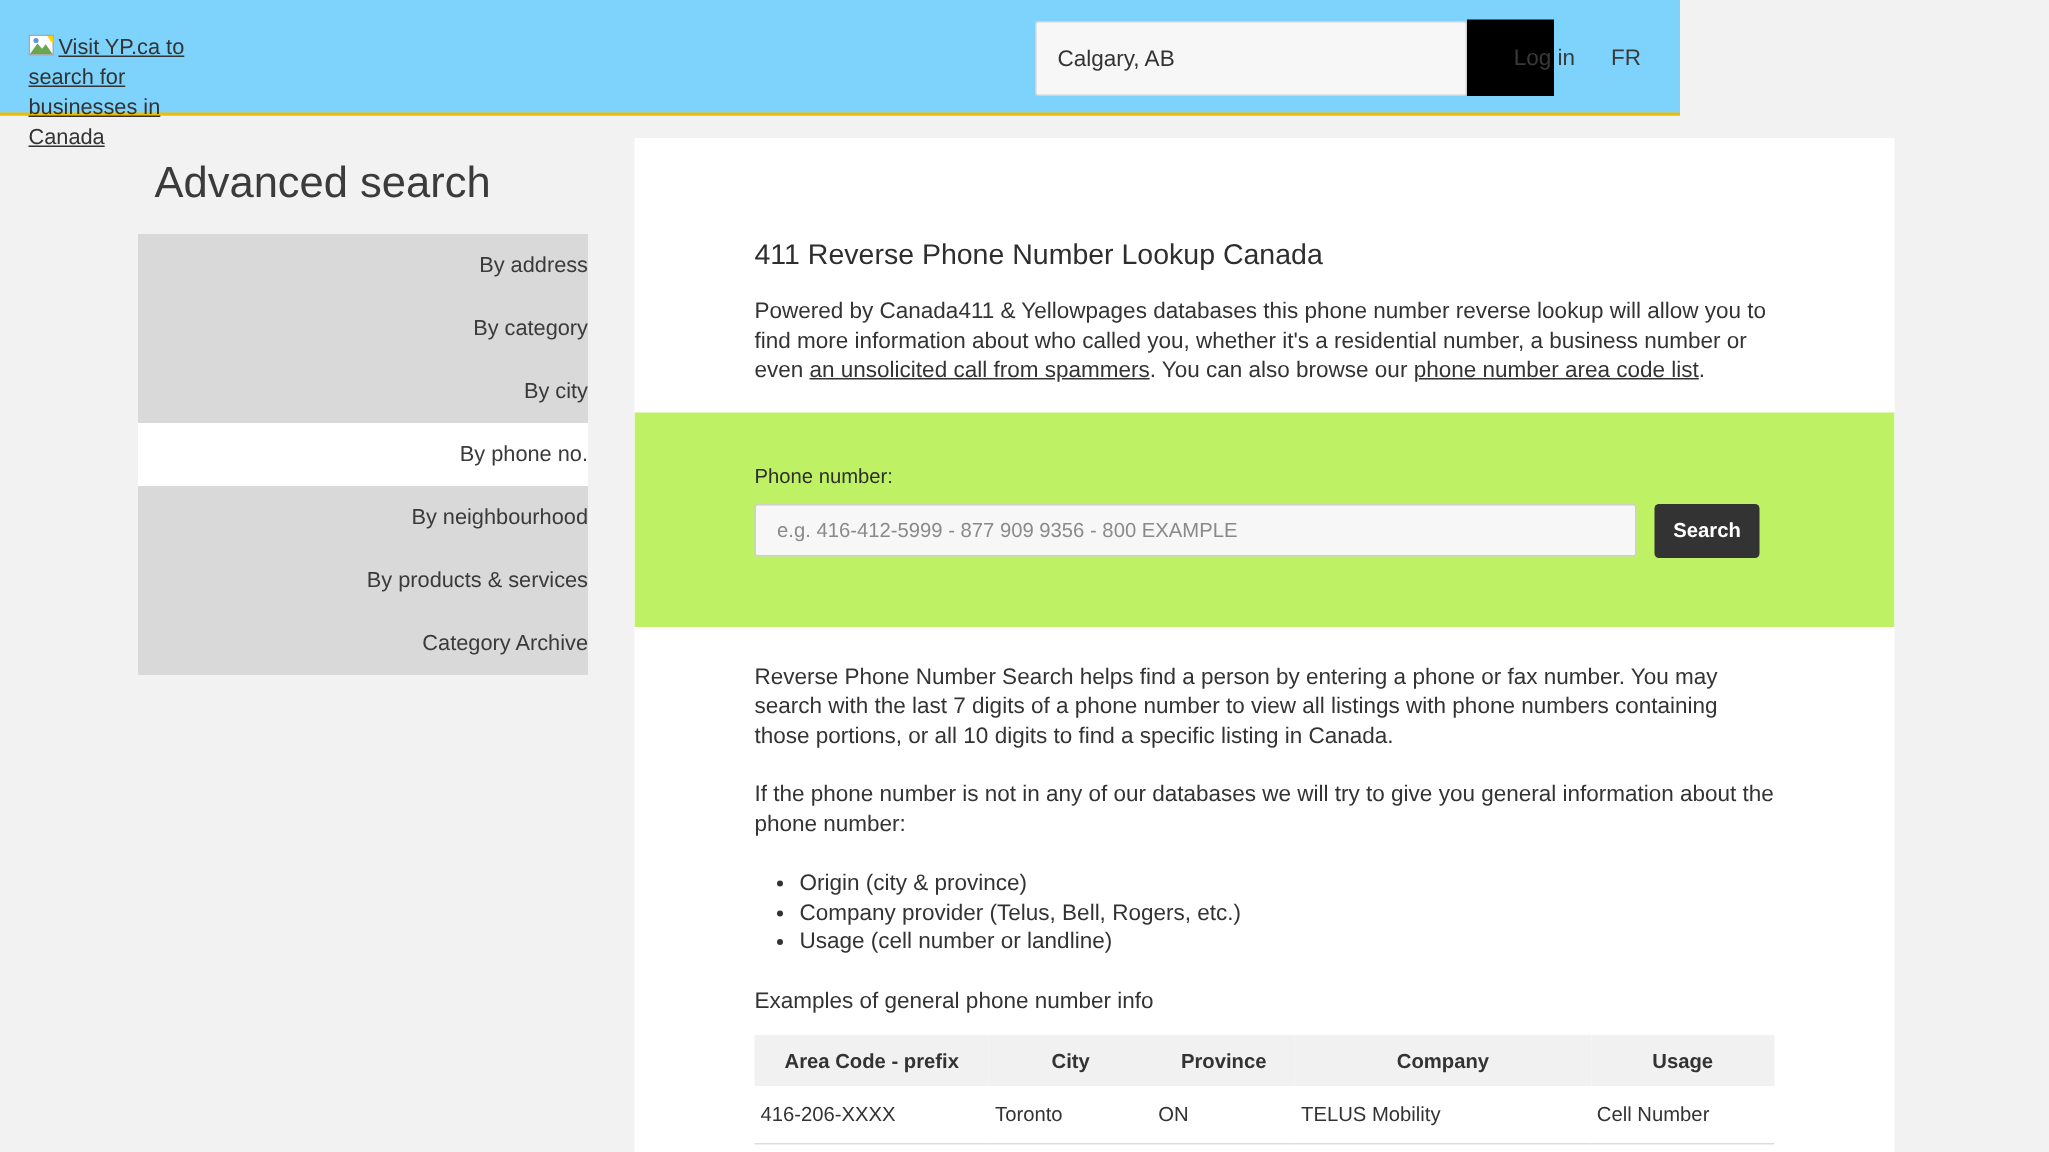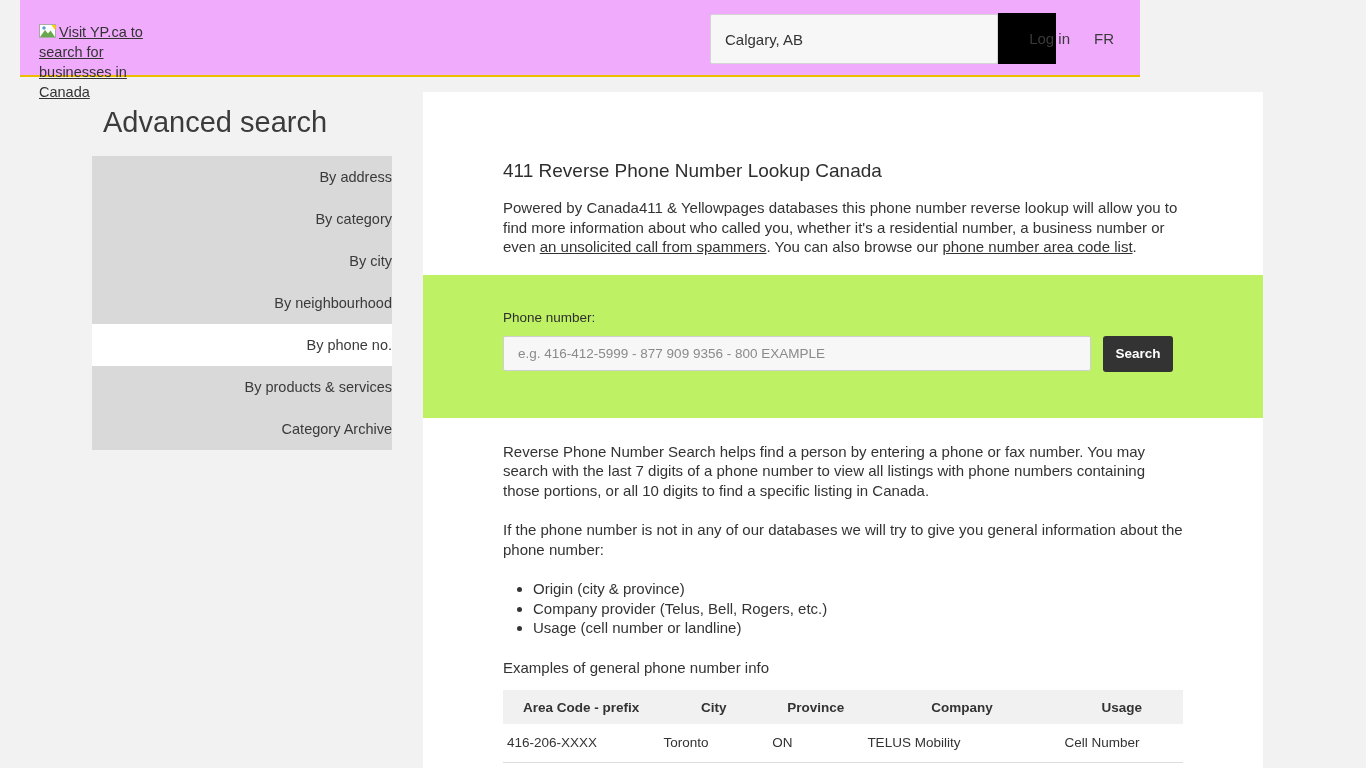--- a/index.html
+++ b/index.html
@@ -10,21 +10,21 @@
     background:#f2f2f2;
     color:#333;
     position:relative;
     overflow:hidden;
   }
   a { color:#333; text-decoration:underline; cursor:pointer; }
 
   
   .header {
     position:absolute; top:0; left:0; width:1120px; height:77px;
-    background:#f0abfc; border-bottom:2px solid #edbd00; z-index:5;margin-left:20px;
+    background:#7dd3fc; border-bottom:2px solid #edbd00; z-index:5;
   }
   .logo-link {
     position:absolute; left:19px; top:22px; width:106px;
     font-size:14.5px; line-height:20px; color:#333;
     text-decoration:underline; display:block;
   }
   .logo-link svg { vertical-align:-2px; margin-right:2px; }
   .hdr-input {
     position:absolute; top:14px; height:50px;
     background:#f7f7f7; border:1px solid #d4d4d4;
@@ -130,22 +130,22 @@
     <a>FR</a>
   </div>
 </div>
 
 <div class="page-title">Advanced search</div>
 
 <div class="sidebar">
   <div class="sidebar-item">By address</div>
   <div class="sidebar-item">By category</div>
   <div class="sidebar-item">By city</div>
+  <div class="sidebar-item active">By phone no.</div>
   <div class="sidebar-item">By neighbourhood</div>
-  <div class="sidebar-item active">By phone no.</div>
   <div class="sidebar-item">By products &amp; services</div>
   <div class="sidebar-item">Category Archive</div>
 </div>
 
 <div class="panel">
 
   <h1>411 Reverse Phone Number Lookup Canada</h1>
 
   <p class="intro"><span>Powered by Canada411 &amp; Yellowpages databases this phone number reverse lookup will allow you to find more information about who called you, whether it's a residential number, a business number or even </span><a>an unsolicited call from spammers</a><span>. You can also browse our </span><a>phone number area code list</a><span>.</span></p>
 

